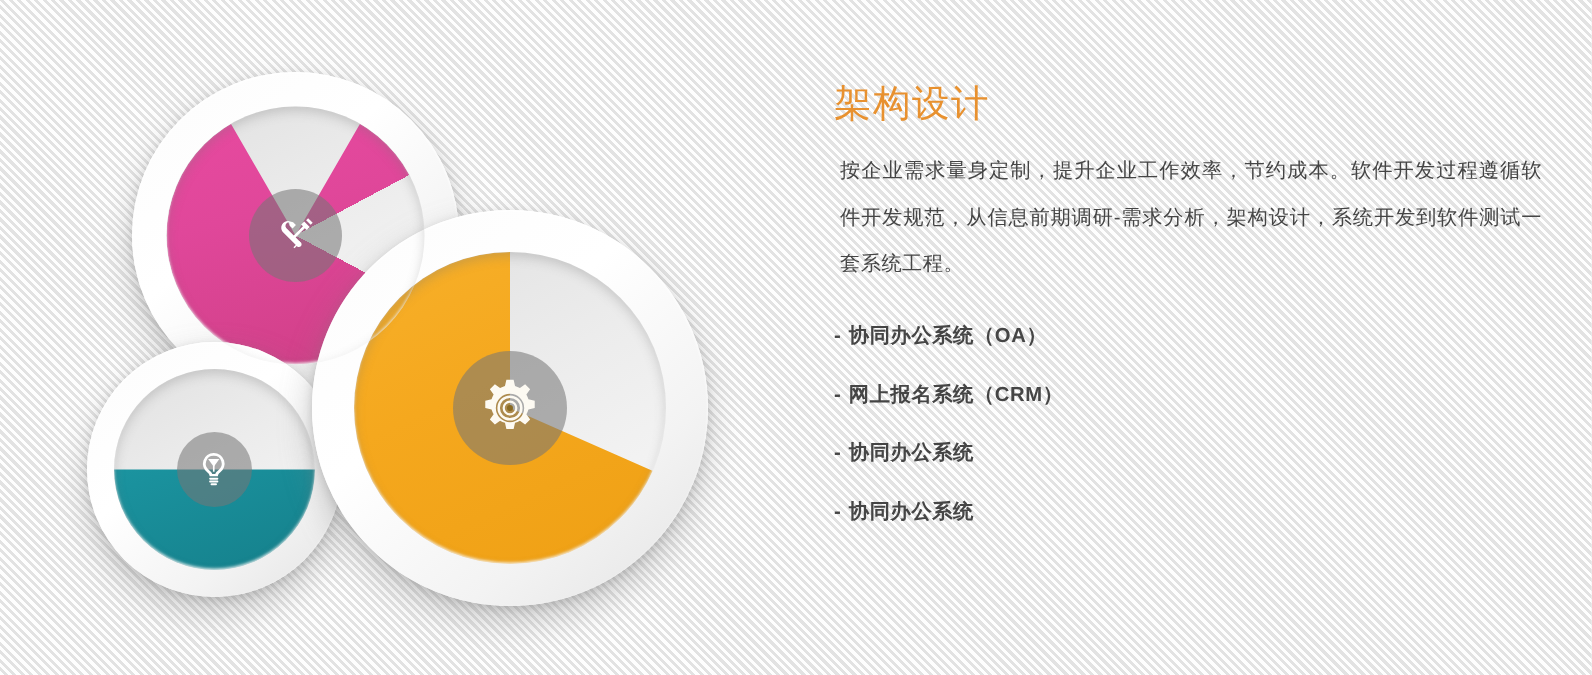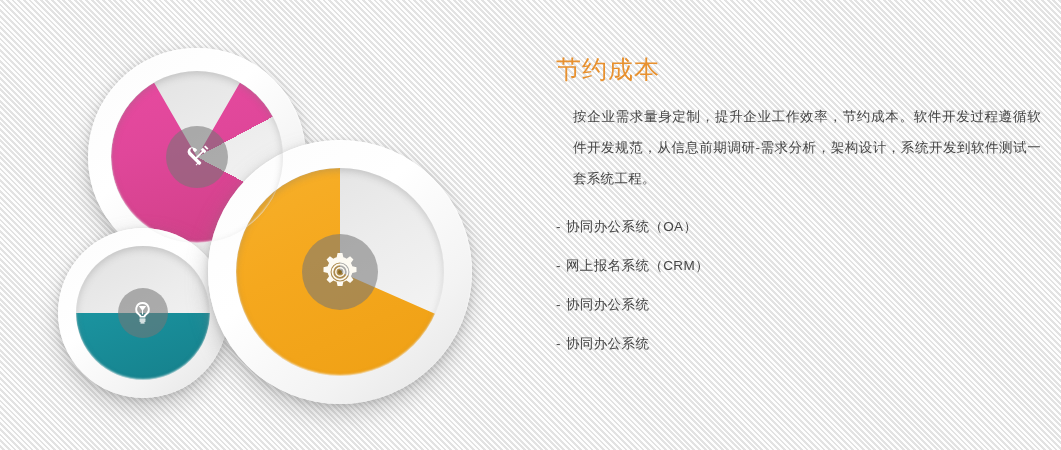--- a/index.html
+++ b/index.html
@@ -167,41 +167,42 @@
   .heading {
     margin: 0 0 14px 0;
     font-size: 25px;
     font-weight: normal;
     letter-spacing: 1px;
     color: #e8912f;
     line-height: 1.2;
   }
 
   .paragraph {
-    margin: 17px;
+    margin: 4px;
     font-size: 13.5px;
     color: #454545;
     line-height: 2.3;
     letter-spacing: 0.3px;
     width: 468px;
     text-align: justify;
     text-justify: inter-ideograph;
   }
 
   .feature-list {
     list-style: none;
     margin: 26px 0 0 0;
     padding: 0;
   }
   .feature-list li {
     font-size: 13.5px;
     color: #454545;
     line-height: 1.1;
     margin-bottom: 24px;
     letter-spacing: 0.4px;
+    font-weight: bold;
   }
   .feature-list li:last-child { margin-bottom: 0; }
   .bullet-dash { margin-right: 5px; }
 </style>
 </head>
 <body>
 
 <div class="stage">
 
   <div class="graphic">
@@ -266,21 +267,21 @@
             </svg>
           </span>
         </div>
       </div>
     </div>
 
   </div>
 
   <div class="content">
 
-    <h1 class="heading">节约成本</h1>
+    <h1 class="heading">架构设计</h1>
 
     <p class="paragraph">按企业需求量身定制，提升企业工作效率，节约成本。软件开发过程遵循软件开发规范，从信息前期调研-需求分析，架构设计，系统开发到软件测试一套系统工程。</p>
 
     <ul class="feature-list">
       <li>
         <span class="bullet-dash">-</span><span>协同办公系统（OA）</span>
       </li>
       <li>
         <span class="bullet-dash">-</span><span>网上报名系统（CRM）</span>
       </li>

